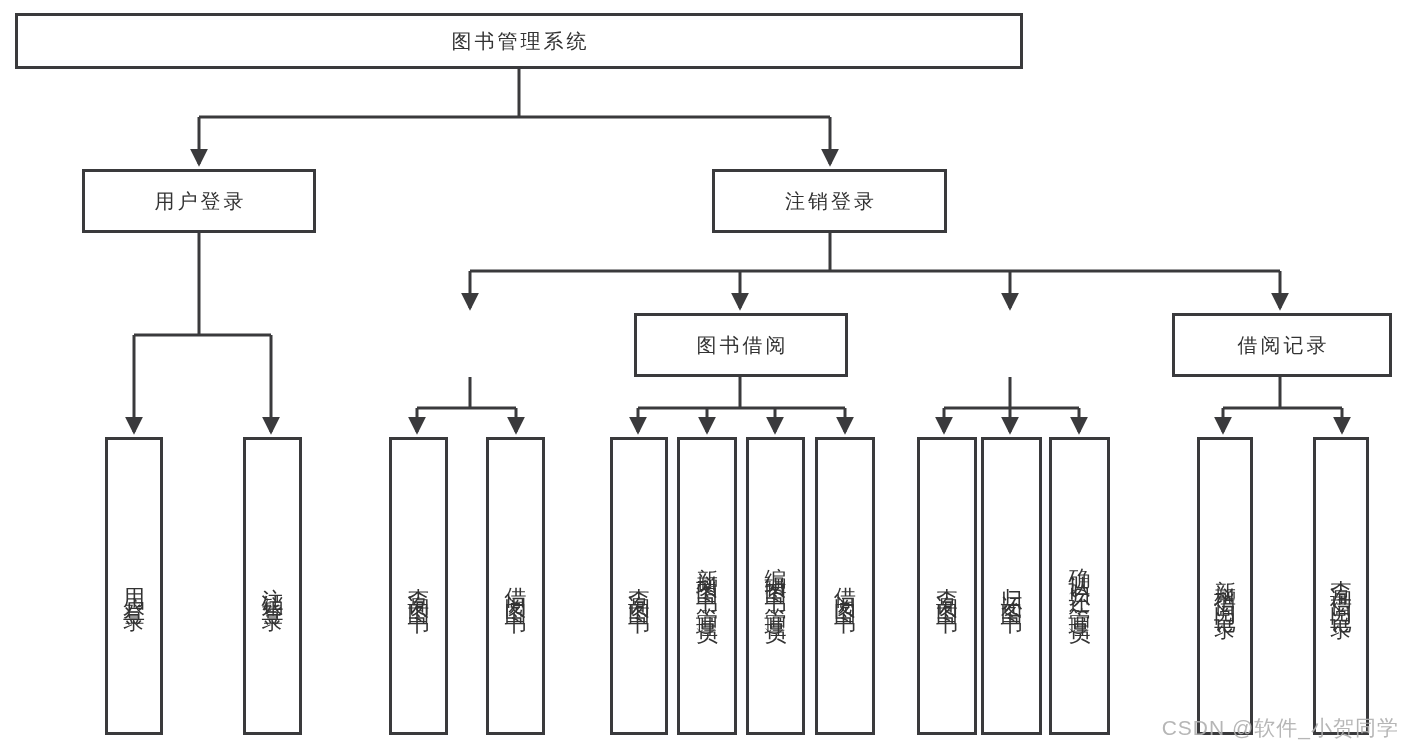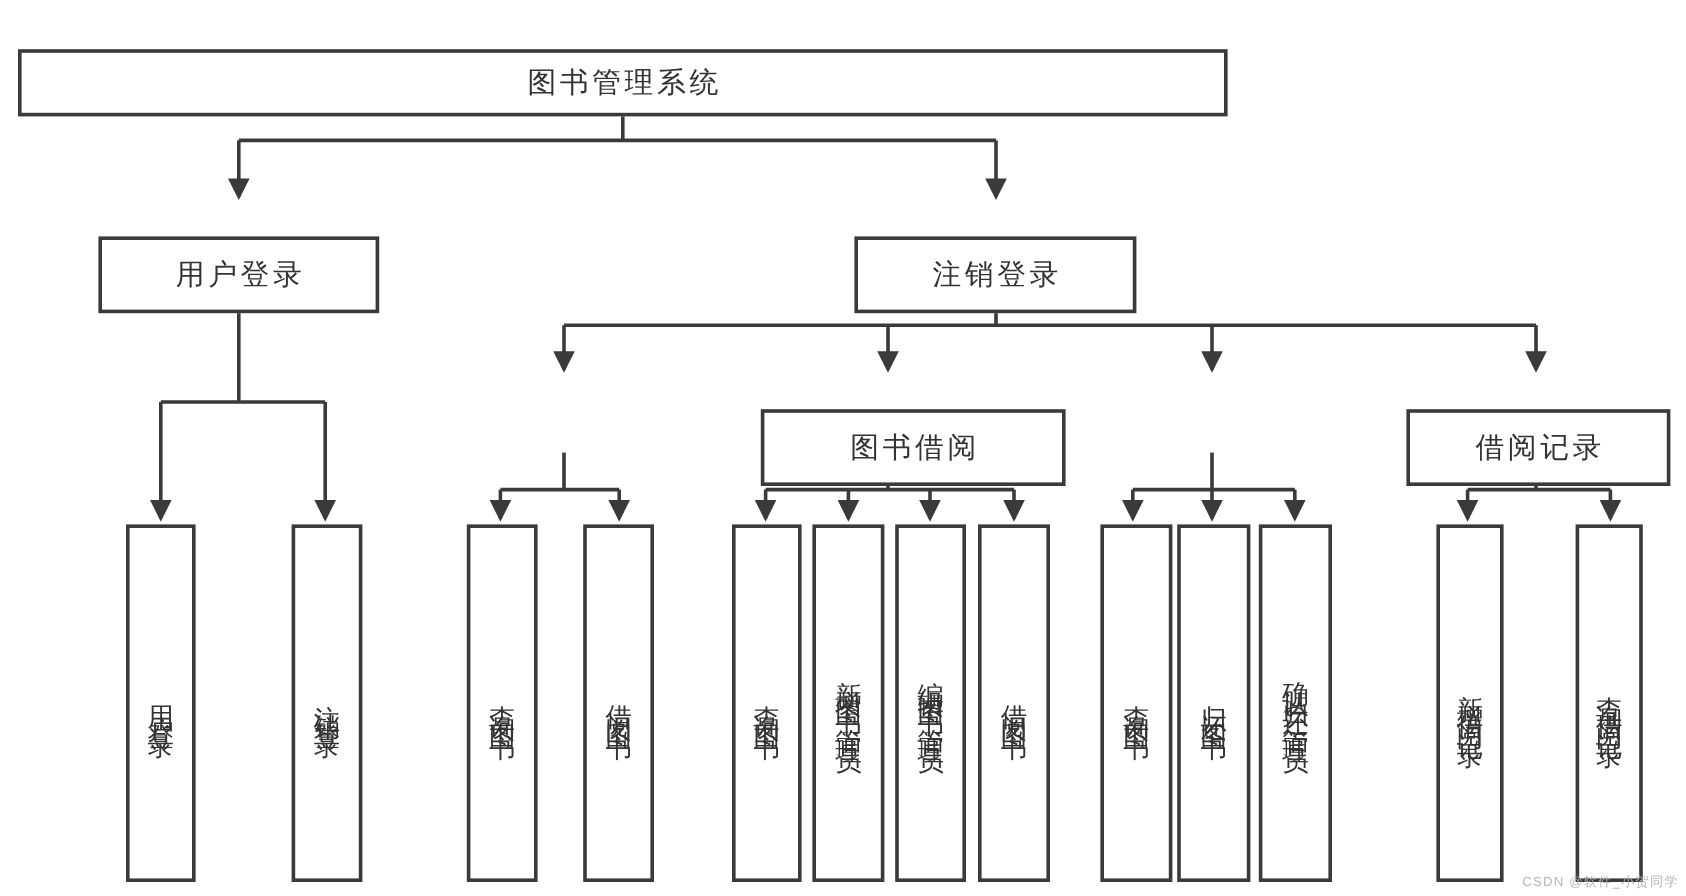--- a/index.html
+++ b/index.html
@@ -21,36 +21,36 @@
     position: absolute;
     box-sizing: border-box;
     border: 3px solid #3a3a3c;
     background: #ffffff;
     color: #333333;
     display: flex;
     align-items: center;
     justify-content: center;
     z-index: 1;
   }
-  .hnode { font-size: 24px; letter-spacing: 3px; margin-top: 28px; }
+  .hnode { font-size: 20px; letter-spacing: 3px; }
   .hnode .lbl { white-space: nowrap; text-indent: 3px; }
   .leaf { font-size: 22px; }
   .leaf .vlbl {
     writing-mode: vertical-rl;
     text-orientation: mixed;
     letter-spacing: 8px;
     line-height: 1;
     max-height: 288px;
   }
   .watermark {
     position: absolute;
     right: 6px;
     bottom: 5px;
     z-index: 3;
-    font-size: 11px;
+    font-size: 21px;
     color: rgba(176,176,176,0.92);
     letter-spacing: 1px;
     white-space: nowrap;
   }
 </style>
 </head>
 <body>
 
 <div class="stage">
 
@@ -101,21 +101,21 @@
     <span class="lbl">图书管理系统</span>
   </div>
 
   <div class="node hnode" style="left:82px;top:169px;width:234px;height:64px">
     <span class="lbl">用户登录</span>
   </div>
   <div class="node hnode" style="left:712px;top:169px;width:235px;height:64px">
     <span class="lbl">注销登录</span>
   </div>
 
-  <div class="node hnode" style="left:634px;top:313px;width:254px;height:64px">
+  <div class="node hnode" style="left:634px;top:313px;width:214px;height:64px">
     <span class="lbl">图书借阅</span>
   </div>
   <div class="node hnode" style="left:1172px;top:313px;width:220px;height:64px">
     <span class="lbl">借阅记录</span>
   </div>
 
   <div class="node leaf" style="left:105px;top:437px;width:58px;height:298px">
     <span class="vlbl">用户登录</span>
   </div>
   <div class="node leaf" style="left:243px;top:437px;width:59px;height:298px">

